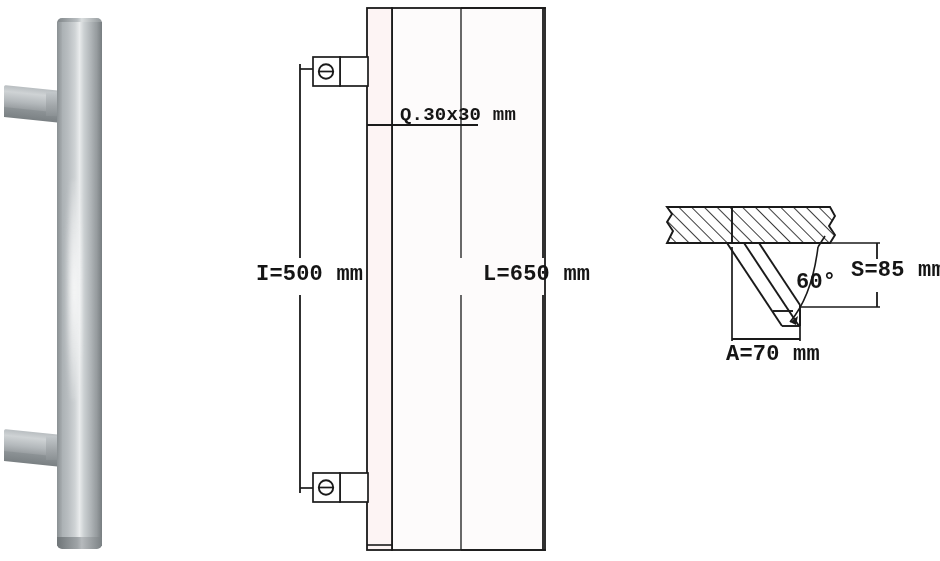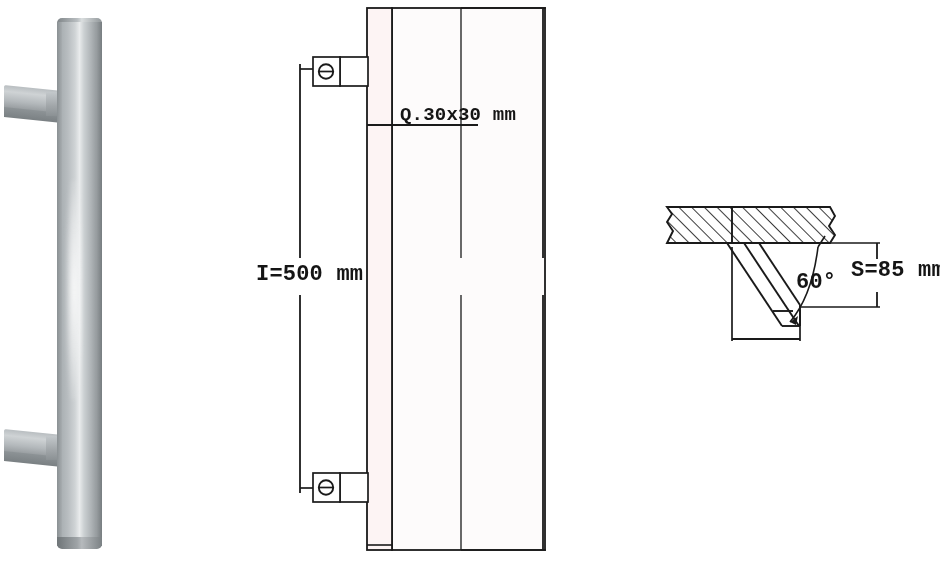--- a/index.html
+++ b/index.html
@@ -262,19 +262,21 @@
         <line x1="800" y1="310" x2="800" y2="341" stroke="#1a1a1a" stroke-width="1.7"></line>
         <line x1="732" y1="339" x2="800" y2="339" stroke="#1a1a1a" stroke-width="1.8"></line>
       </g>
     </g>
   </svg>
 
   <div class="dim-label" style="left:400px; top:104px; font-size:19px;">Q.30x30 mm</div>
 
   <div class="dim-label" style="left:248px; top:262px; font-size:22px;margin-left:8px;">I=500 mm</div>
 
+  <div class="dim-label" style="left:483px; top:262px; font-size:22px;">L=650 mm</div>
 
   <div class="dim-label" style="left:796px; top:270px; font-size:22px;">60°</div>
 
   <div class="dim-label" style="left:851px; top:258px; font-size:22px;">S=85 mm</div>
 
+  <div class="dim-label" style="left:726px; top:342px; font-size:22px;">A=70 mm</div>
 
 </div>
 
 </body></html>

